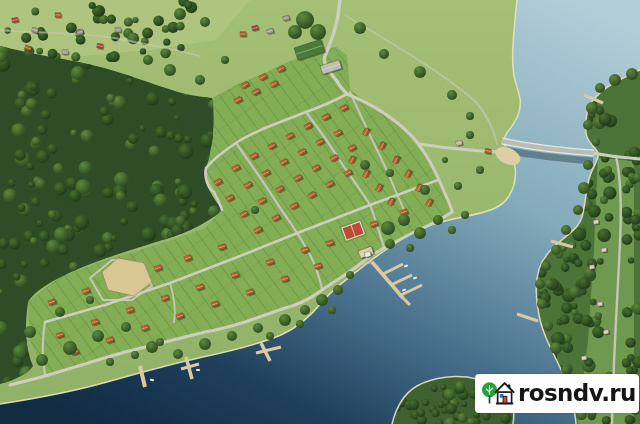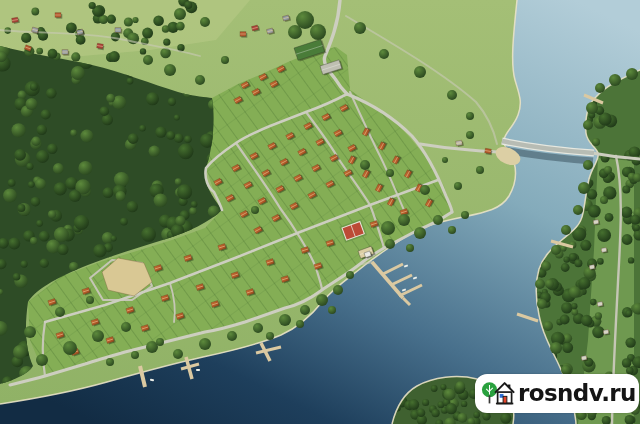--- a/index.html
+++ b/index.html
@@ -1,18 +1,18 @@
 <!DOCTYPE html>
 <html><head>
 <meta charset="utf-8">
 <style>
   html,body{margin:0;padding:0;background:#222}
   .stage{position:relative;width:640px;height:424px;overflow:hidden;background:#9db96e;font-family:"DejaVu Sans",sans-serif}
   .stage svg.scene{position:absolute;left:0;top:0}
-  .watermark{position:absolute;left:475px;top:374px;width:164px;height:39px;background:#ffffff;border-radius:12px;display:flex;align-items:center;padding:0 4px 0 6px;box-sizing:border-box;box-shadow:0 0 2px rgba(0,0,0,.25)}
+  .watermark{position:absolute;left:475px;top:374px;width:164px;height:39px;background:#ffffff;border-radius:4px;display:flex;align-items:center;padding:0 4px 0 6px;box-sizing:border-box;box-shadow:0 0 2px rgba(0,0,0,.25)}
   .wm-text{font-weight:bold;font-size:23px;color:#151515;letter-spacing:-0.6px;line-height:1;margin-left:3px;font-family:"DejaVu Sans",sans-serif}
   .wm-logo{flex:0 0 auto}
 </style>
 </head>
 <body>
 
 <div class="stage">
   <svg class="scene" id="scene" width="640" height="424" viewBox="0 0 640 424">
       <defs>
         <linearGradient id="waterG" x1="90%" y1="0%" x2="15%" y2="100%">

